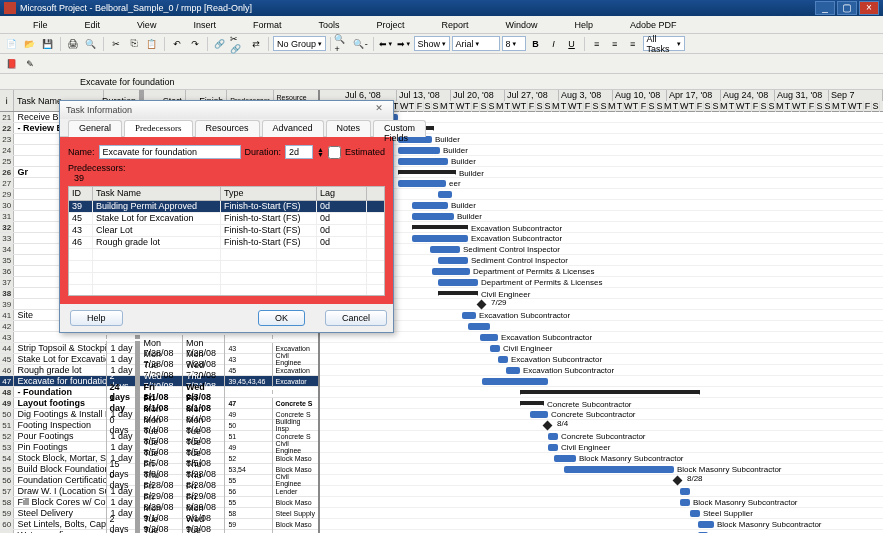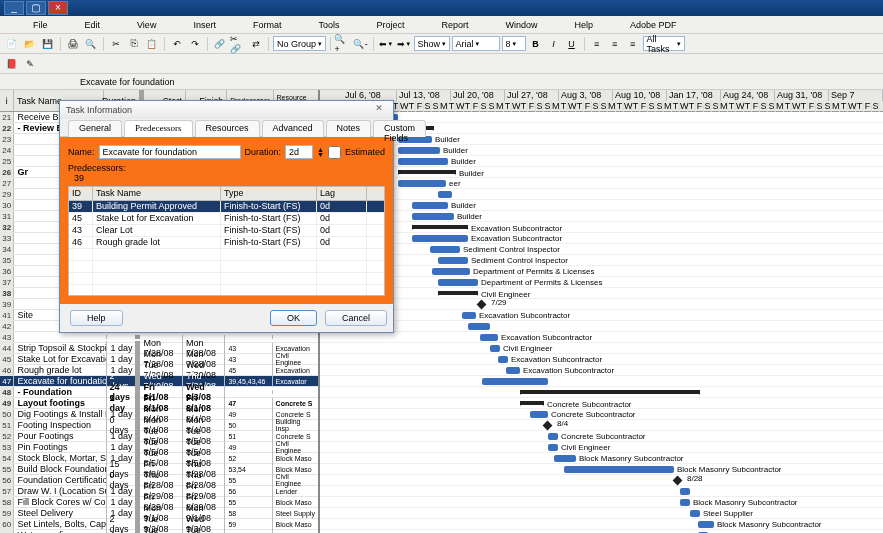--- a/index.html
+++ b/index.html
@@ -49,37 +49,41 @@
 .gantt-summary::after { right: 0; border-left: 4px solid transparent; }
 .gantt-label { position: absolute; left: 100%; margin-left: 3px; white-space: nowrap; font-size: 8px; top: -1px; }
 .milestone { position: absolute; width: 7px; height: 7px; background: #222; transform: rotate(45deg); top: 2px; }
 
 .dialog { position: absolute; left: 59px; top: 100px; width: 335px; background: #f0f0f0; border: 1px solid #6a8cb0; box-shadow: 2px 2px 6px rgba(0,0,0,0.3); z-index: 10; }
 .dialog-title { background: linear-gradient(#fdfdfd, #e8e8e8); height: 18px; display: flex; align-items: center; padding: 0 6px; font-size: 10px; color: #444; }
 .dialog-close { margin-left: auto; width: 16px; height: 14px; text-align: center; color: #666; }
 .dialog-tabs { display: flex; background: #f0f0f0; border-bottom: 1px solid #ccc; height: 18px; padding-left: 8px; gap: 0; }
 .dialog-tab { padding: 2px 10px; border: 1px solid #ccc; border-bottom: none; background: #f8f8f8; font-size: 9px; border-radius: 3px 3px 0 0; margin-right: 2px; position: relative; top: 1px; }
 .dialog-tab.active { background: white; border-bottom: 1px solid white; z-index: 1; font-family: Liberation Serif, serif; }
-.dialog-body { padding: 8px; background: #f97316; }
+.dialog-body { padding: 8px; background: #ef4444; }
 .dlg-field-row { display: flex; align-items: center; gap: 4px; margin-bottom: 4px; font-size: 9px; }
 .dlg-input { border: 1px solid #9db7d5; background: white; padding: 1px 3px; font-size: 9px; }
 .dlg-table { border: 1px solid #bbb; background: white; height: 110px; overflow: hidden; margin-top: 3px; }
 .dlg-thead { display: flex; background: #e8e8e4; height: 14px; border-bottom: 1px solid #bbb; }
 .dlg-th { border-right: 1px solid #bbb; padding: 1px 3px; font-size: 9px; }
 .dlg-tr { display: flex; height: 12px; border-bottom: 1px solid #eee; }
 .dlg-td { border-right: 1px solid #eee; padding: 0 3px; font-size: 9px; overflow: hidden; }
 .dlg-tr.sel { background: #1a3a6a; color: white; }
 .dialog-buttons { display: flex; justify-content: flex-end; gap: 8px; padding: 6px; }
-.dialog-btn { border: 1px solid #9db7d5; background: linear-gradient(#fff, #e4ecf6); padding: 2px 16px; font-size: 9px; border-radius: 3px; }
+.dialog-btn { border: 1px solid #9db7d5; background: linear-gradient(#fff, #e4ecf6); padding: 2px 16px; font-size: 9px; border-radius: 3px; margin-left: 12px; }
 .help-btn { margin-right: auto; margin-left: 4px; }
 </style>
 </head>
 <body>
 
 <div class="titlebar">
+  <div class="titlebar-left">
+    <span class="sys-icon"></span>
+    <span>Microsoft Project - Belboral_Sample_0 / rmpp [Read-Only]</span>
+  </div>
   <div class="win-controls">
     <span class="win-btn">_</span>
     <span class="win-btn">▢</span>
     <span class="win-btn" style="background:#c23a2a">×</span>
   </div>
 </div>
 
 <div class="menubar">
   <span>File</span>
   <span>Edit</span>
@@ -517,21 +521,21 @@
 
   <div class="right-pane">
     <div class="gantt-header">
       <div class="gantt-dates" id="gantt-dates">
           <div class="gantt-date">Jul 6, '08</div>
           <div class="gantt-date">Jul 13, '08</div>
           <div class="gantt-date">Jul 20, '08</div>
           <div class="gantt-date">Jul 27, '08</div>
           <div class="gantt-date">Aug 3, '08</div>
           <div class="gantt-date">Aug 10, '08</div>
-          <div class="gantt-date">Jan 17, '08</div>
+          <div class="gantt-date">Apr 17, '08</div>
           <div class="gantt-date">Aug 24, '08</div>
           <div class="gantt-date">Aug 31, '08</div>
           <div class="gantt-date">Sep 7</div>
         </div>
       <div class="gantt-days" id="gantt-days">
           <div class="gantt-day">S</div>
           <div class="gantt-day">M</div>
           <div class="gantt-day">T</div>
           <div class="gantt-day">W</div>
           <div class="gantt-day">T</div>

